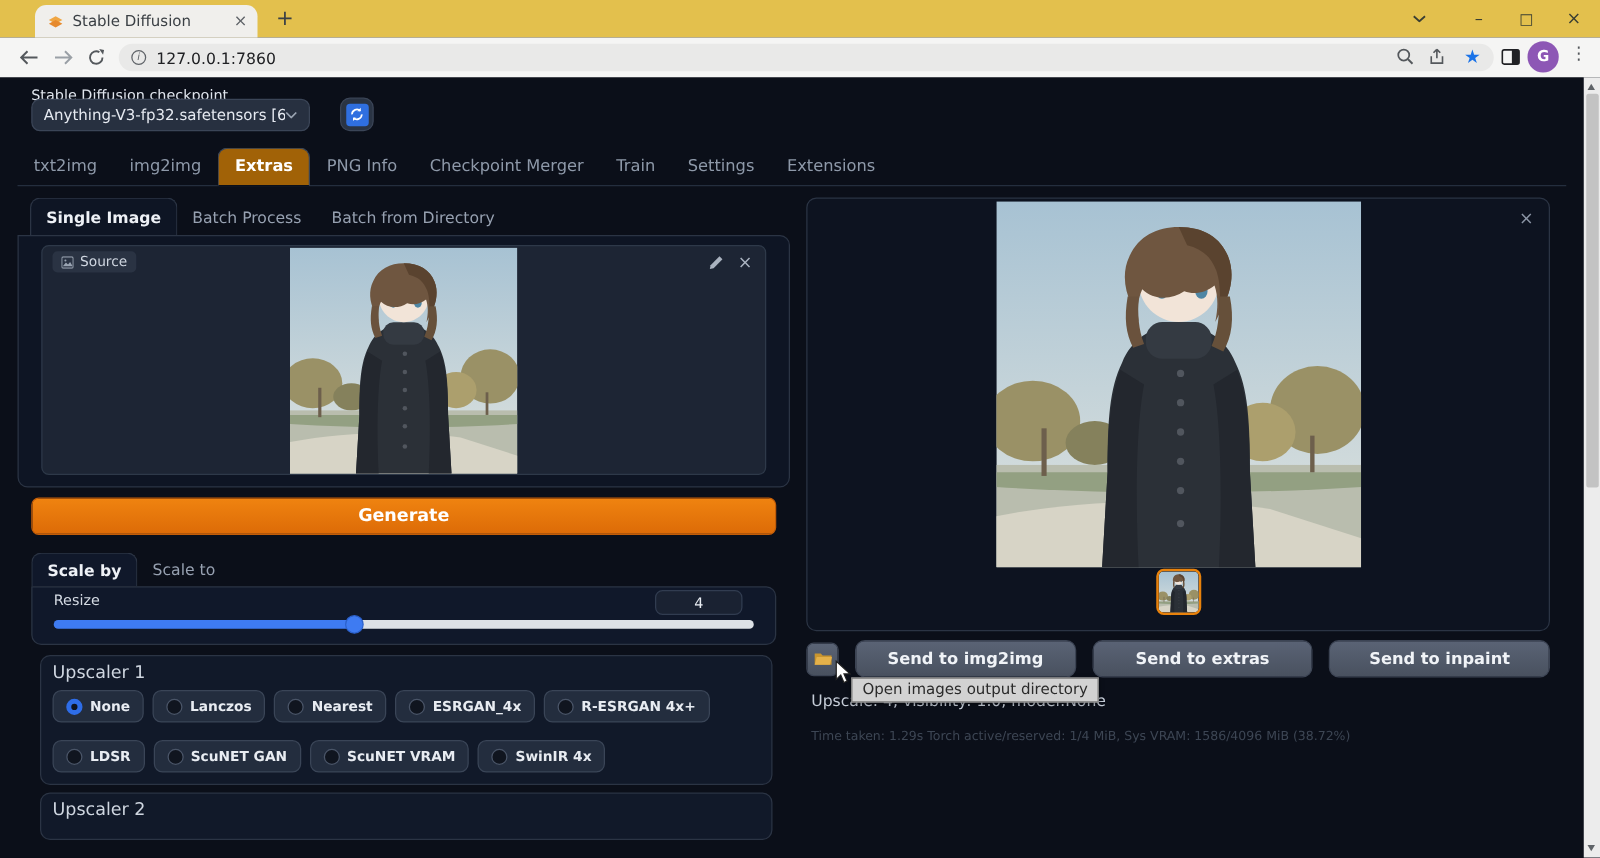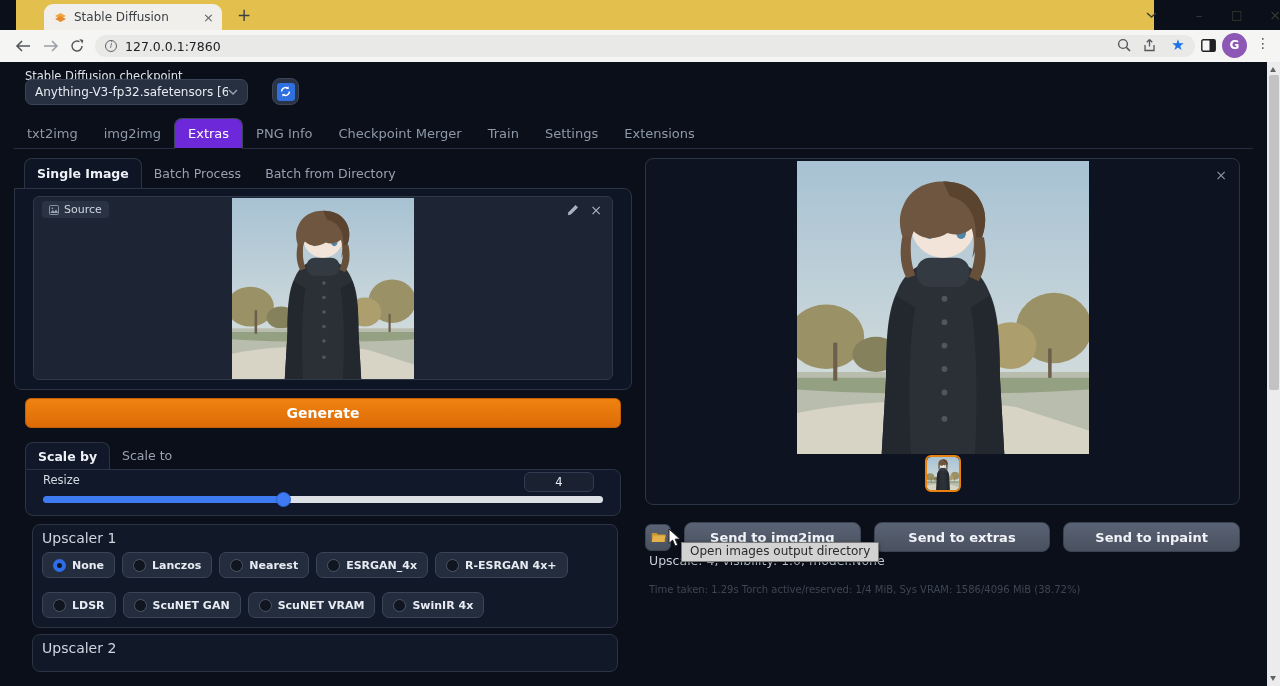--- a/index.html
+++ b/index.html
@@ -1,20 +1,20 @@
 <!DOCTYPE html>
 <html><head>
 <meta charset="utf-8">
 <style>
   * { margin:0; padding:0; box-sizing:border-box; }
   html,body { width:1280px; height:686px; overflow:hidden; background:#0b0f19;
     font-family:"DejaVu Sans","Liberation Sans",sans-serif; }
 
   
-  #tabstrip { position:absolute; top:0; left:16px; width:1138px; height:30px; background:#e3c04d; }
+  #tabstrip { position:absolute; top:0; left:0; width:1280px; height:30px; background:#e3c04d; }
   #browser-tab { position:absolute; left:28px; top:4px; width:178px; height:26px; background:#f0efec;
     border-radius:9px 9px 0 0; display:flex; align-items:center; padding:0 8px 0 10px; }
   #browser-tab .title { font-size:12px; color:#3b4045; flex:1; white-space:nowrap; overflow:hidden; }
   .favicon { width:13px; height:13px; margin-right:7px; flex:none; }
   #tab-close { color:#5f6368; font-size:13px; line-height:1; cursor:default; }
   #new-tab-btn { position:absolute; left:216px; top:4px; width:24px; height:24px; color:#3b4045;
     font-size:17px; text-align:center; line-height:23px; }
   .wctl { position:absolute; top:0; width:38px; height:30px; display:flex; align-items:center; justify-content:center;
     color:#3a3e33; font-size:12px; }
   
@@ -44,22 +44,22 @@
     border:1px solid #3b4557; border-radius:7px; display:flex; align-items:center; padding:0 9px; }
   #ckpt-value { font-size:12px; color:#e6eaf1; flex:1; white-space:nowrap; overflow:hidden; }
   #refresh-btn { position:absolute; left:272px; top:16px; width:27px; height:27px; background:#2a3444;
     border:1px solid #3b4557; border-radius:8px; display:flex; align-items:center; justify-content:center; }
   #refresh-inner { width:18px; height:18px; background:#2f6fe0; border-radius:3px; display:flex; align-items:center; justify-content:center; }
 
   
   #main-tabs { position:absolute; left:14px; top:56px; width:1239px; height:31px; display:flex;
     border-bottom:1px solid #242e3e; }
   #main-tabs .tab { padding:0 13px; font-size:13px; color:#8e99a9; display:flex; align-items:center; height:31px; }
-  #main-tabs .tab.active { color:#fff; background:#6d28d9; border:1px solid #3a4556; border-bottom-color:#0b0f19;
-    border-radius:8px 8px 0 0; margin-bottom:-1px; font-weight:400; }
+  #main-tabs .tab.active { color:#fff; background:#a16207; border:1px solid #3a4556; border-bottom-color:#0b0f19;
+    border-radius:8px 8px 0 0; margin-bottom:-1px; font-weight:700; }
 
   
   #left-col { position:absolute; left:14px; top:96px; width:618px; }
   .subtab-row { display:flex; padding-left:10px; height:30px; }
   .subtab-row .tab { padding:0 12px; font-size:12.5px; color:#97a1b1; display:flex; align-items:center; }
   .subtab-row .tab.active { color:#eef1f6; font-weight:600; background:#0e1524; border:1px solid #2b3444;
     border-bottom:none; border-radius:8px 8px 0 0; }
   #dropzone-panel { border:1px solid #2b3444; border-radius:0 8px 8px 8px; height:202px; background:#0e1524; }
   #dropzone { margin:7px 18px 11px 18px; height:184px; background:#1d2534; border:1px solid #2e3949;
     border-radius:6px; position:relative; display:flex; align-items:center; justify-content:center;text-align:right; }
@@ -101,21 +101,21 @@
   .radio.checked { border:4px solid #2e6de8; background:#0f1420; }
   .radio-label { font-size:11px; font-weight:700; color:#e8ecf2; white-space:nowrap; }
 
   
   #right-col { position:absolute; left:645px; top:96px; width:595px; }
   #gallery { position:relative; height:347px; border:1px solid #2b3444; border-radius:8px; background:#0d1320; }
   #gallery-close { position:absolute; right:12px; top:8px; color:#8b95a5; font-size:14px; }
   #preview-wrap { position:absolute; left:151px; top:2px; }
   #thumb-wrap { position:absolute; left:279px; top:296px; width:36px; height:37px; border:2px solid #e8820c;
     border-radius:6px; overflow:hidden; background:#0d1320; }
-  #send-row { display:flex; gap:13px; margin-top:17px; align-items:center; }
+  #send-row { display:flex; gap:13px; margin-top:7px; align-items:center; }
   #folder-btn { width:26px; height:27px; border:1px solid #3c4454; border-radius:6px;
     background:linear-gradient(180deg,#5a6375,#49515f); display:flex; align-items:center; justify-content:center; }
   .send-btn { flex:1; height:30px; border:1px solid #3c4454; border-radius:8px;
     background:linear-gradient(180deg,#5a6375,#49515f); color:#f0f3f7; font-size:13px; font-weight:600; font-family:inherit; }
   #tooltip { position:absolute; left:36px; top:384px; background:#d2d2d2; border:1px solid #7a7a7a;
     color:#2a2a2a; font-size:12px; padding:1px 8px 3px 8px; z-index:5; box-shadow:0 1px 3px rgba(0,0,0,.5); white-space:nowrap; }
   #result-info { position:absolute; left:4px; top:395px; font-size:12.5px; color:#c6cdd8; z-index:1; }
   #perf-info { position:absolute; left:4px; top:426px; font-size:10px; color:#3d4654; }
   #cursor { position:absolute; left:23px; top:370px; z-index:6; }
 </style>

